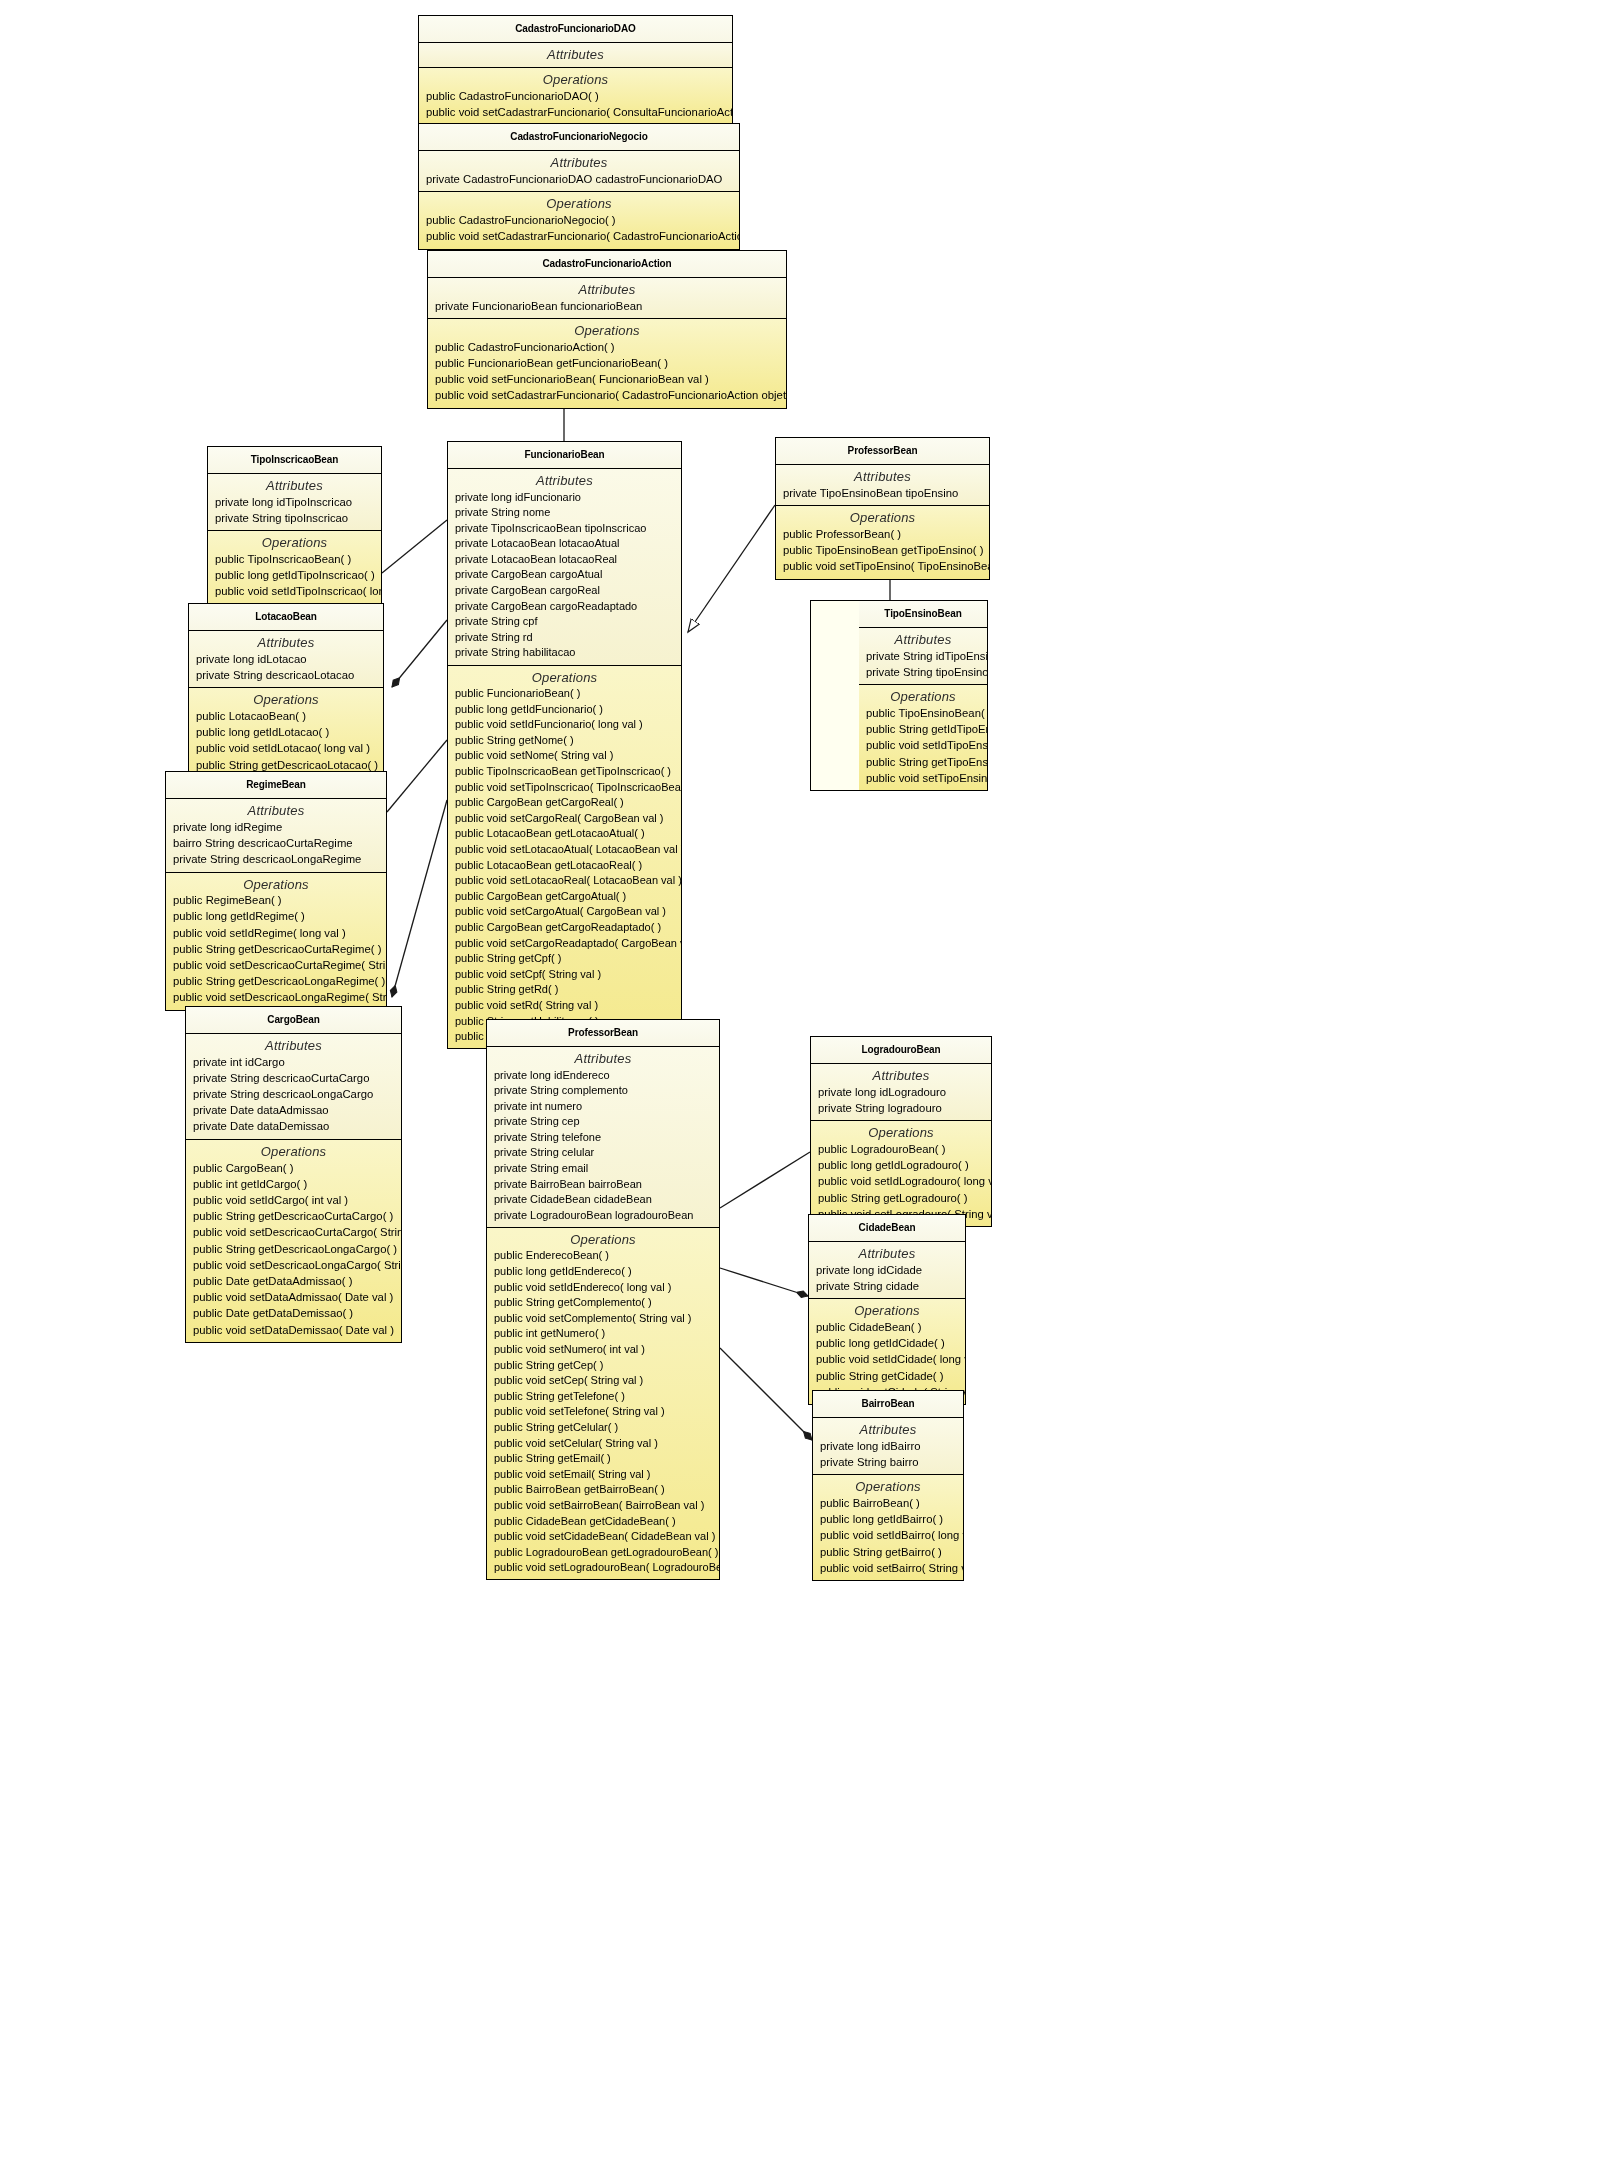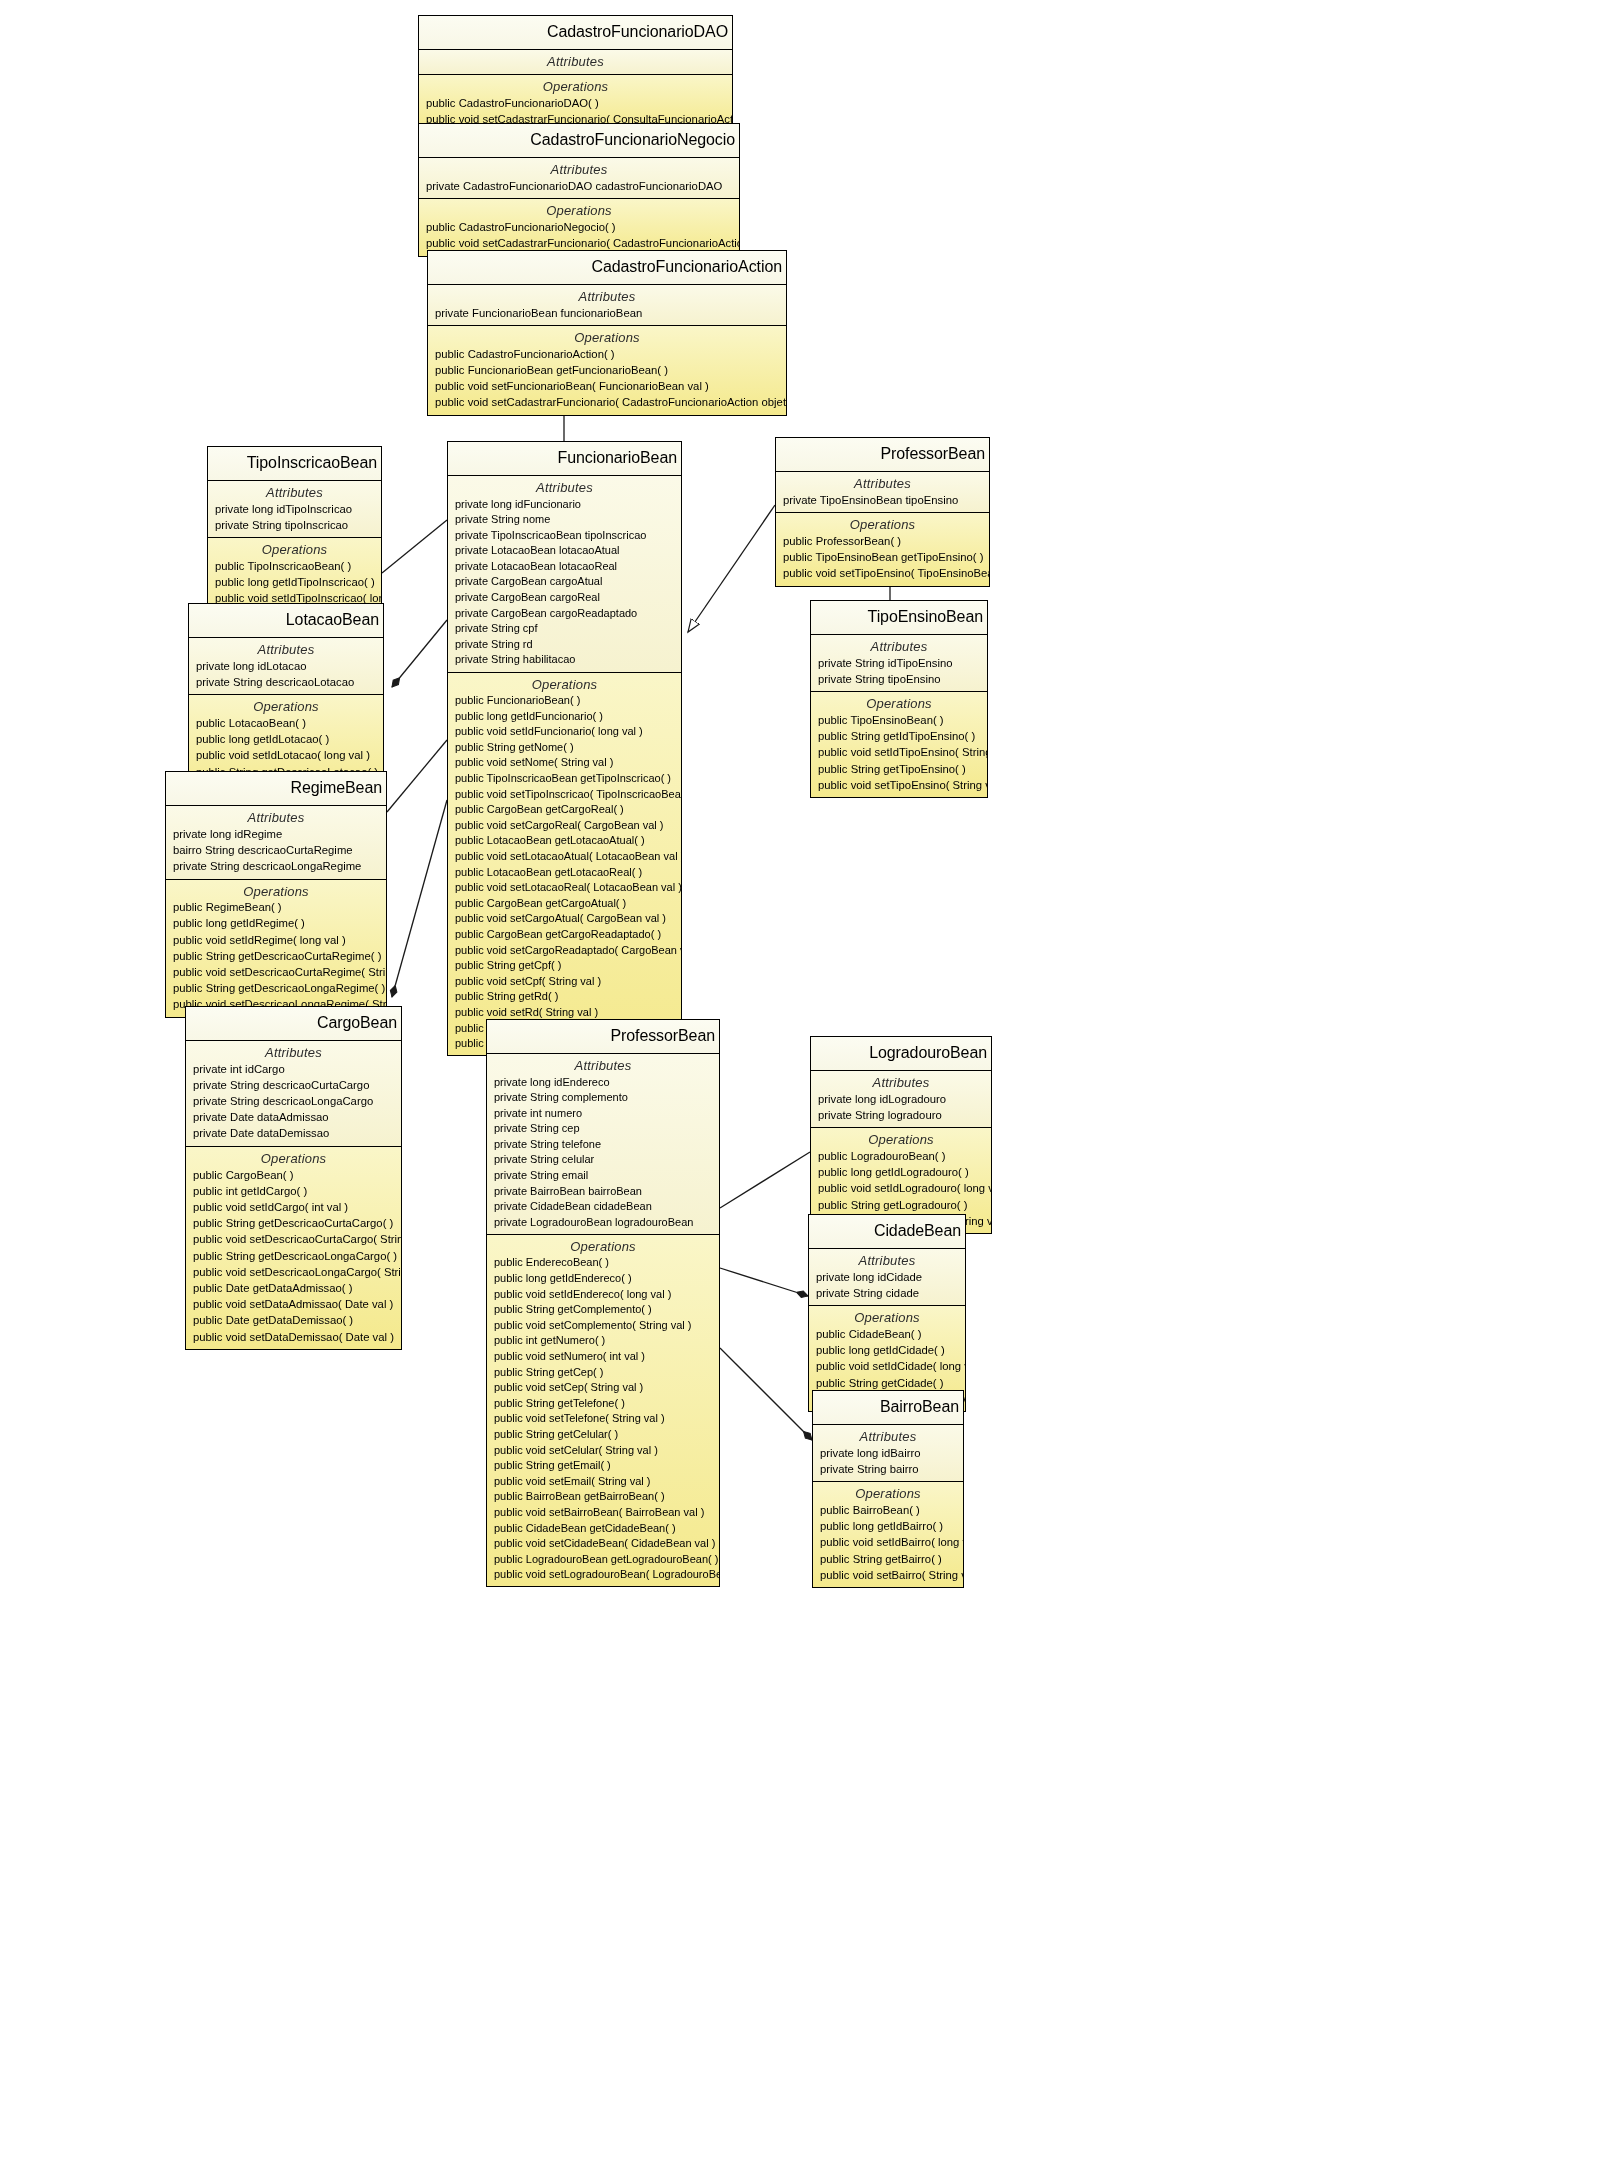--- a/index.html
+++ b/index.html
@@ -14,23 +14,23 @@
   #edges { position:absolute; left:0; top:0; width:1600px; height:2170px; z-index:1; pointer-events:none; }
 
   .uml-class {
     position:absolute;
     border:1.5px solid #000;
     background:#fffff0;
     z-index:2;
     overflow:hidden;
   }
   .cls-name {
-    text-align:right;
-    font-weight:normal;
-    font-size:16px;
+    text-align:center;
+    font-weight:bold;
+    font-size:10px;
     color:#000;
     padding:7px 4px 8px 4px;
     background:linear-gradient(to bottom,#fcfcf2 0%, #f8f7e6 100%);
     border-bottom:1.5px solid #000;
     letter-spacing:-0.1px;
   }
   .cls-section {
     padding:2px 0 4px 0;
     background:linear-gradient(to bottom,#fbfae8 0%, #f6f2cf 100%);
   }
@@ -263,21 +263,21 @@
         <div class="sec-title">Attributes</div>
         <div class="member">private TipoEnsinoBean tipoEnsino</div>
       </div>
       <div class="cls-section ops">
         <div class="sec-title">Operations</div>
         <div class="member">public ProfessorBean( )</div>
         <div class="member">public TipoEnsinoBean  getTipoEnsino( )</div>
         <div class="member">public void  setTipoEnsino( TipoEnsinoBean val )</div>
       </div>
     </div>
-    <div class="uml-class" style="left: 810px; top: 600px; width: 178px;">
+    <div class="uml-class" style="left: 810px; top: 600px; width: 178px; padding-left: 48px;">
       <div class="cls-name">TipoEnsinoBean</div>
       <div class="cls-section attrs">
         <div class="sec-title">Attributes</div>
         <div class="member">private String idTipoEnsino</div>
         <div class="member">private String tipoEnsino</div>
       </div>
       <div class="cls-section ops">
         <div class="sec-title">Operations</div>
         <div class="member">public TipoEnsinoBean( )</div>
         <div class="member">public String  getIdTipoEnsino( )</div>

